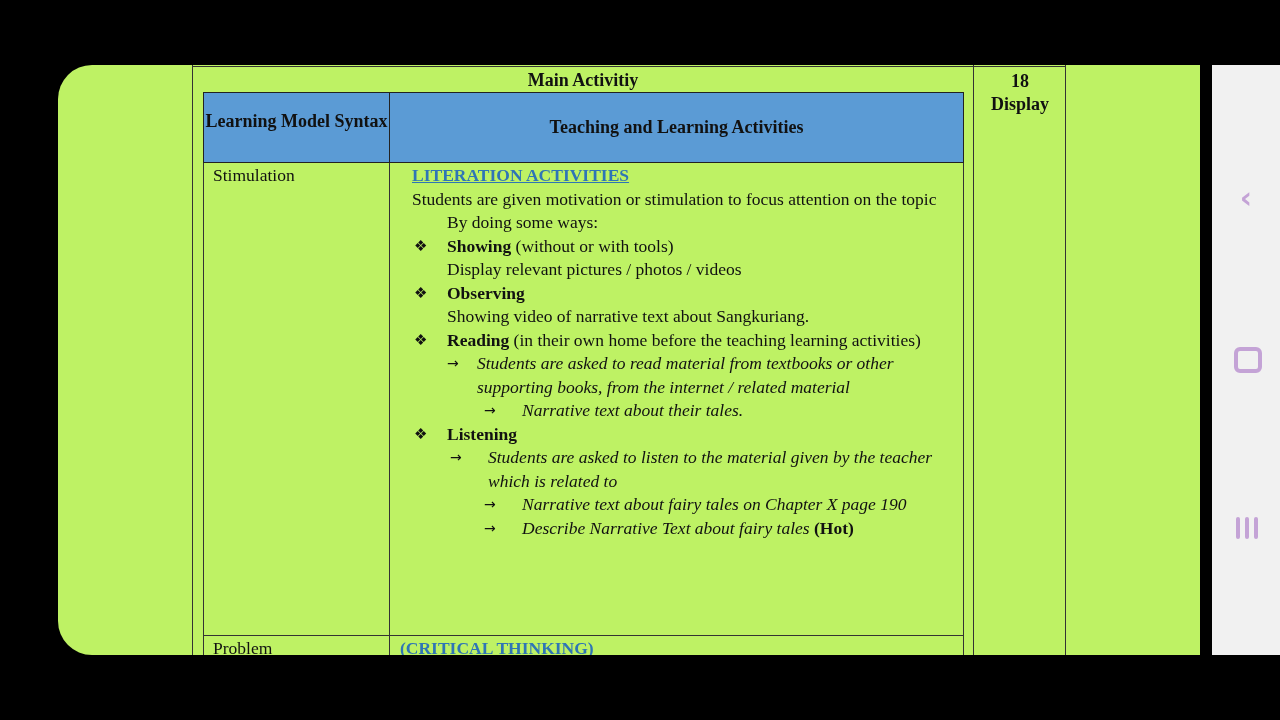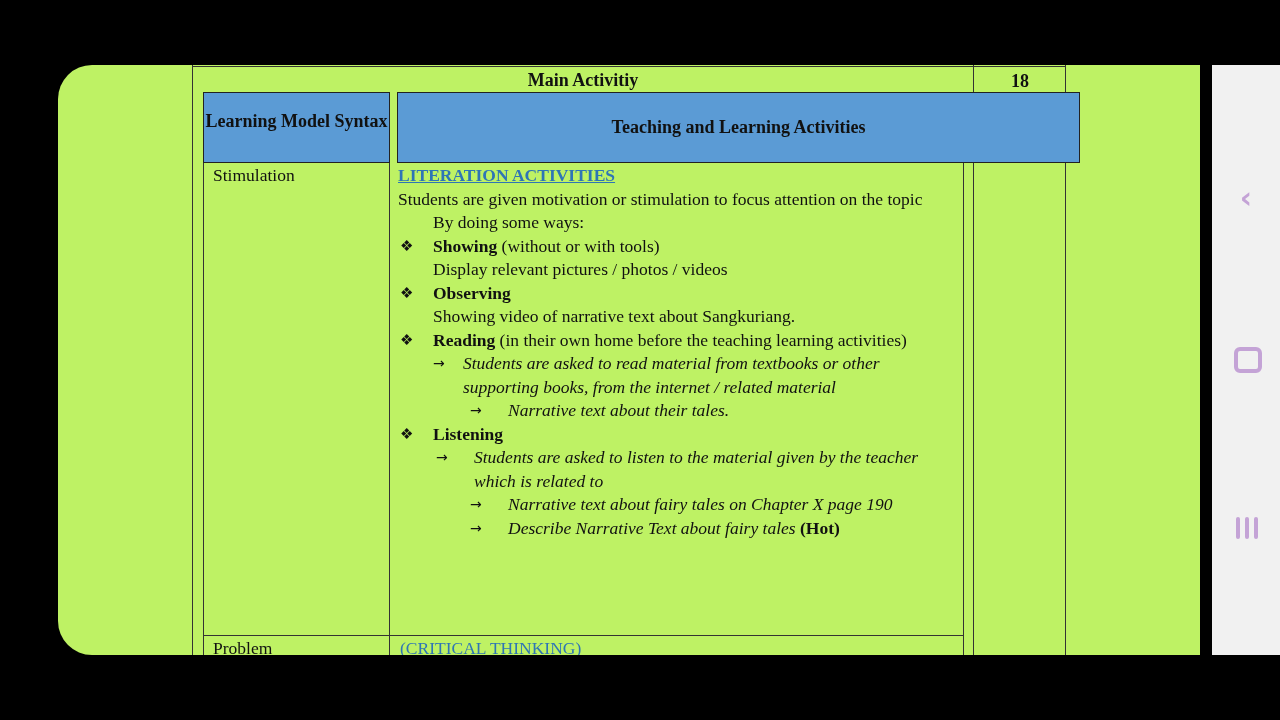--- a/index.html
+++ b/index.html
@@ -17,36 +17,36 @@
   
   .vline { position:absolute; background:#333; width:1px; }
   .hline { position:absolute; background:#333; height:1px; }
 
   .main-title { position:absolute; left:135px; top:5px; width:780px; text-align:center; font-weight:bold; font-size:18px; }
   .minutes { position:absolute; left:916px; top:5px; width:92px; text-align:center; font-weight:bold; font-size:18px; line-height:23px; }
 
   .hdr { position:absolute; top:27px; height:71px; background:#5b9bd5; border:1px solid #222; box-sizing:border-box;
          font-weight:bold; font-size:18px; display:flex; align-items:center; justify-content:center; text-align:center; line-height:23px; }
   .hdr1 { left:145px; width:187px; padding-bottom:12px; }
-  .hdr2 { left:339px; width:683px; }
+  .hdr2 { left:331px; width:575px; }
 
   .cell-text { position:absolute; font-size:17.5px; line-height:23.5px; }
   .syntax { left:155px; top:99px; }
   .syntax2 { left:155px; top:572px;text-decoration:underline; }
-  .content { left:340px; top:99px; width:553px; }
+  .content { left:354px; top:99px; width:553px; }
   .content p { margin:0; }
   .sec-title { color:#2e75b6; font-weight:bold; text-decoration:underline; }
   .just { text-align:justify; text-align-last:left; }
   .ind1 { padding-left:35px; }
   .bullet { display:flex; }
   .bullet .sym { width:35px; flex:none; padding-left:2px; box-sizing:border-box; font-family:"DejaVu Sans", sans-serif; font-size:15px; }
   .arr { display:flex; }
   .arr .sym { flex:none; width:30px; font-family:"DejaVu Sans", sans-serif; font-size:14px; }
   .it { font-style:italic; }
-  .crit { color:#2e75b6; font-weight:normal; }
+  .crit { color:#2e75b6; font-weight:bold; }
 </style>
 </head>
 <body>
 
 <div class="page">
 
   <div class="vline" style="left:134px;top:0;height:590px;"></div>
   <div class="vline" style="left:915px;top:0;height:590px;"></div>
   <div class="vline" style="left:1007px;top:0;height:590px;"></div>
   <div class="hline" style="left:134px;top:1px;width:874px;"></div>

